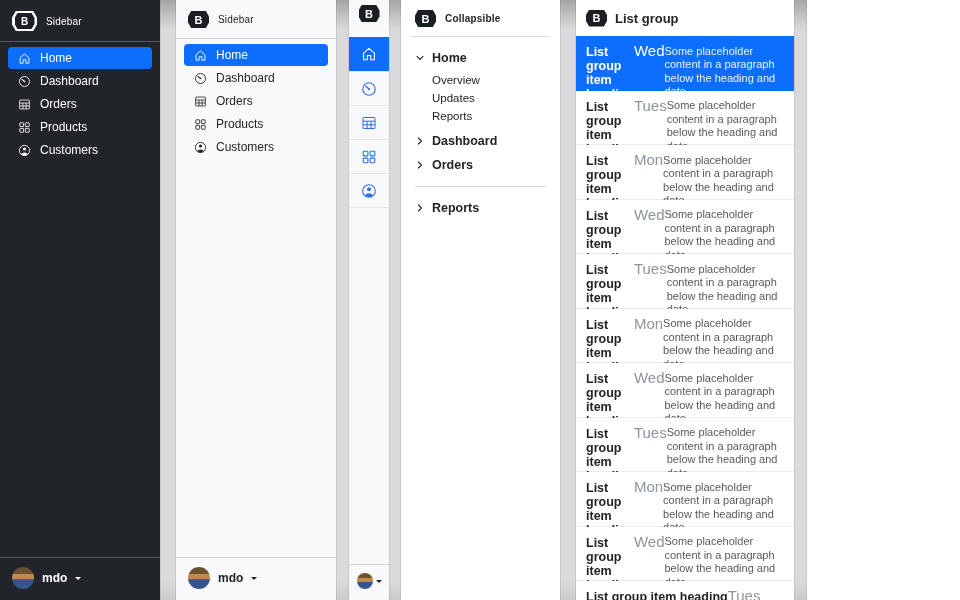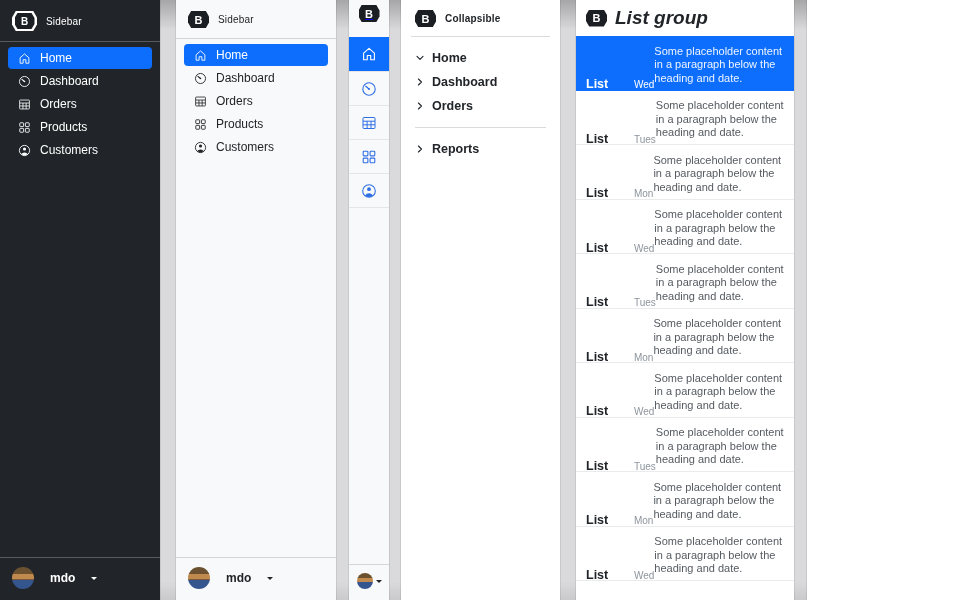--- a/index.html
+++ b/index.html
@@ -47,21 +47,21 @@
   .navlist { list-style:none; margin-top:5px; padding:0 8px; display:flex; flex-direction:column; gap:1px; }
   .nav-link {
     display:flex; align-items:center; gap:9px; height:22px; padding:0 10px;
     border-radius:4px; font-size:12px; text-decoration:none; color:inherit;
   }
   .sidebar.light .nav-link { color:#212529; }
   .nav-link.active { background:#0d6efd; color:#fff !important; }
   .ic { display:inline-flex; flex:none; }
   .nav-link .ic svg { width:13px; height:13px; display:block; }
   .user-row {
-    margin-top:auto; display:flex; align-items:center; gap:16px;
+    margin-top:auto; display:flex; align-items:center; gap:8px;
     padding:9px 12px 11px; font-size:12px; font-weight:600; color:inherit; text-decoration:none;
   }
   .sidebar.dark  .user-row { border-top:1px solid rgba(255,255,255,.25); }
   .sidebar.light .user-row { border-top:1px solid rgba(0,0,0,.14); }
   .avatar {
     width:22px; height:22px; border-radius:50%; flex:none;
     background:linear-gradient(180deg,#6b5130 0 30%, #c08a4e 30% 54%, #7a5a38 54% 58%, #35558f 58% 100%);
   }
   .caret { width:0; height:0; border:3.5px solid transparent; border-top-color:currentColor; margin-top:4px; }
 
@@ -94,29 +94,29 @@
     font-size:12.5px; font-weight:600; text-decoration:none;
   }
   .crow .ic svg { width:10px; height:10px; display:block; }
   .csubs { display:flex; flex-direction:column; align-items:flex-start; margin:1px 0 4px; }
   .csub { padding:2.5px 0 2.5px 17px; font-size:11.5px; line-height:13px; color:#212529; text-decoration:none; }
   .tree-hr { border:0; border-top:1px solid rgba(0,0,0,.14); margin:9px 0; align-self:stretch; }
 
   
   .listpanel { width:218px; background:#fff; }
   .lg-header { flex:none; display:flex; align-items:center; gap:8px; height:36px; padding:0 10px; color:#212529; text-decoration:none; }
-  .lg-title { font-size:19px; font-weight:600;font-style:italic; }
+  .lg-title { font-size:13px; font-weight:600; }
   .lg-scroll { flex:1; overflow:hidden; display:flex; flex-direction:column; }
   .lg-item {
     flex:none; height:54.5px; padding:6px 10px 13px; border-bottom:1px solid #e9ebed;
     display:flex; flex-direction:row; text-decoration:none; background:#fff;
   }
   .lg-top { display:flex; align-items:baseline; }
   .lg-h { font-size:12.5px; font-weight:700; color:#212529; }
-  .lg-date { margin-left:auto; font-size:10px; color:#8d959d;margin-top:37px; }
+  .lg-date { margin-left:auto; font-size:15px; color:#8d959d; }
   .lg-body { font-size:11px; line-height:13.5px; color:#555a60; max-width:184px; margin-top:2.5px; }
   .lg-item.active { background:#0d6efd; border-color:#0d6efd; }
   .lg-item.active .lg-h, .lg-item.active .lg-date { color:#fff; }
   .lg-item.active .lg-body { color:rgba(255,255,255,.92); }
 
   .page-rest { flex:1; background:#fff; }
 </style>
 </head>
 <body>
 
@@ -353,20 +353,25 @@
     <hr class="hr-light">
     <div class="tree" id="tree">
         <a href="#" class="crow">
           <span class="ic">
             <svg viewBox="0 0 16 16">
               <path d="M3.2 5.5 8 10.3l4.8-4.8" fill="none" stroke="currentColor" stroke-width="1.8" stroke-linecap="round" stroke-linejoin="round"></path>
             </svg>
           </span>
           <span>Home</span>
         </a>
+        <div class="csubs">
+          <a href="#" class="csub">Overview</a>
+          <a href="#" class="csub">Updates</a>
+          <a href="#" class="csub">Reports</a>
+        </div>
         <a href="#" class="crow">
           <span class="ic">
             <svg viewBox="0 0 16 16">
               <path d="M5.5 3.2 10.3 8l-4.8 4.8" fill="none" stroke="currentColor" stroke-width="1.8" stroke-linecap="round" stroke-linejoin="round"></path>
             </svg>
           </span>
           <span>Dashboard</span>
         </a>
         <a href="#" class="crow">
           <span class="ic">

